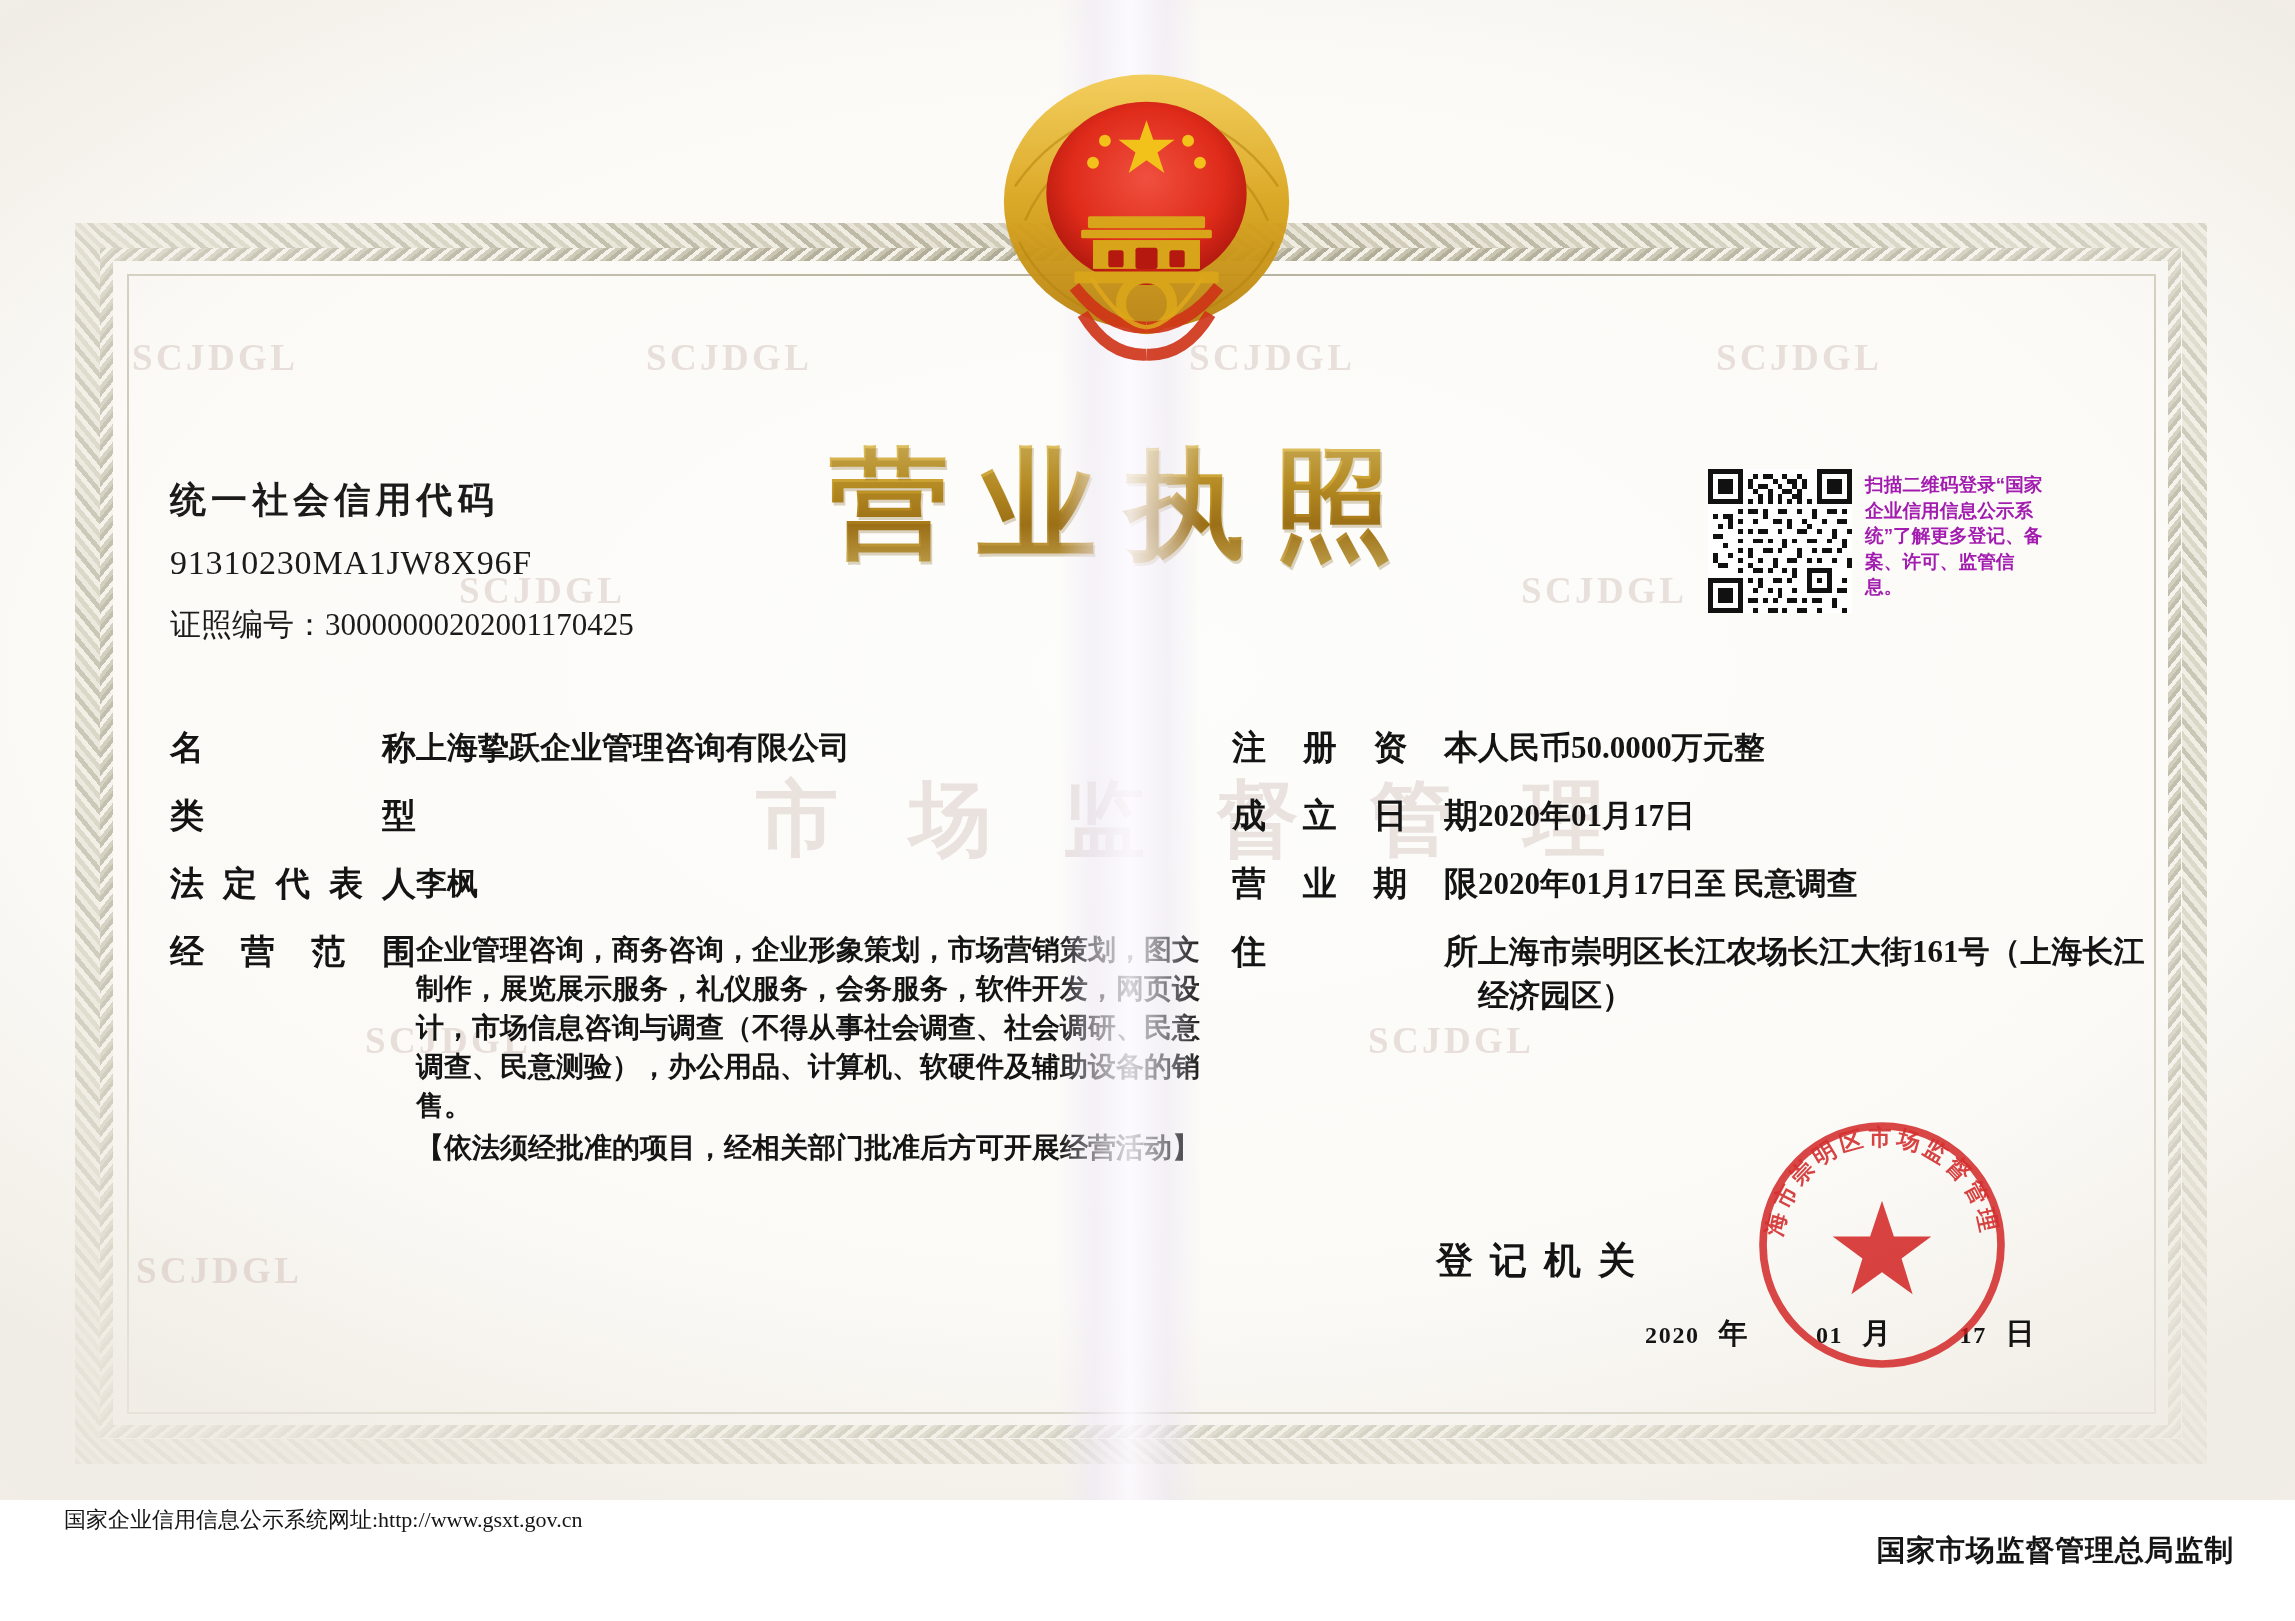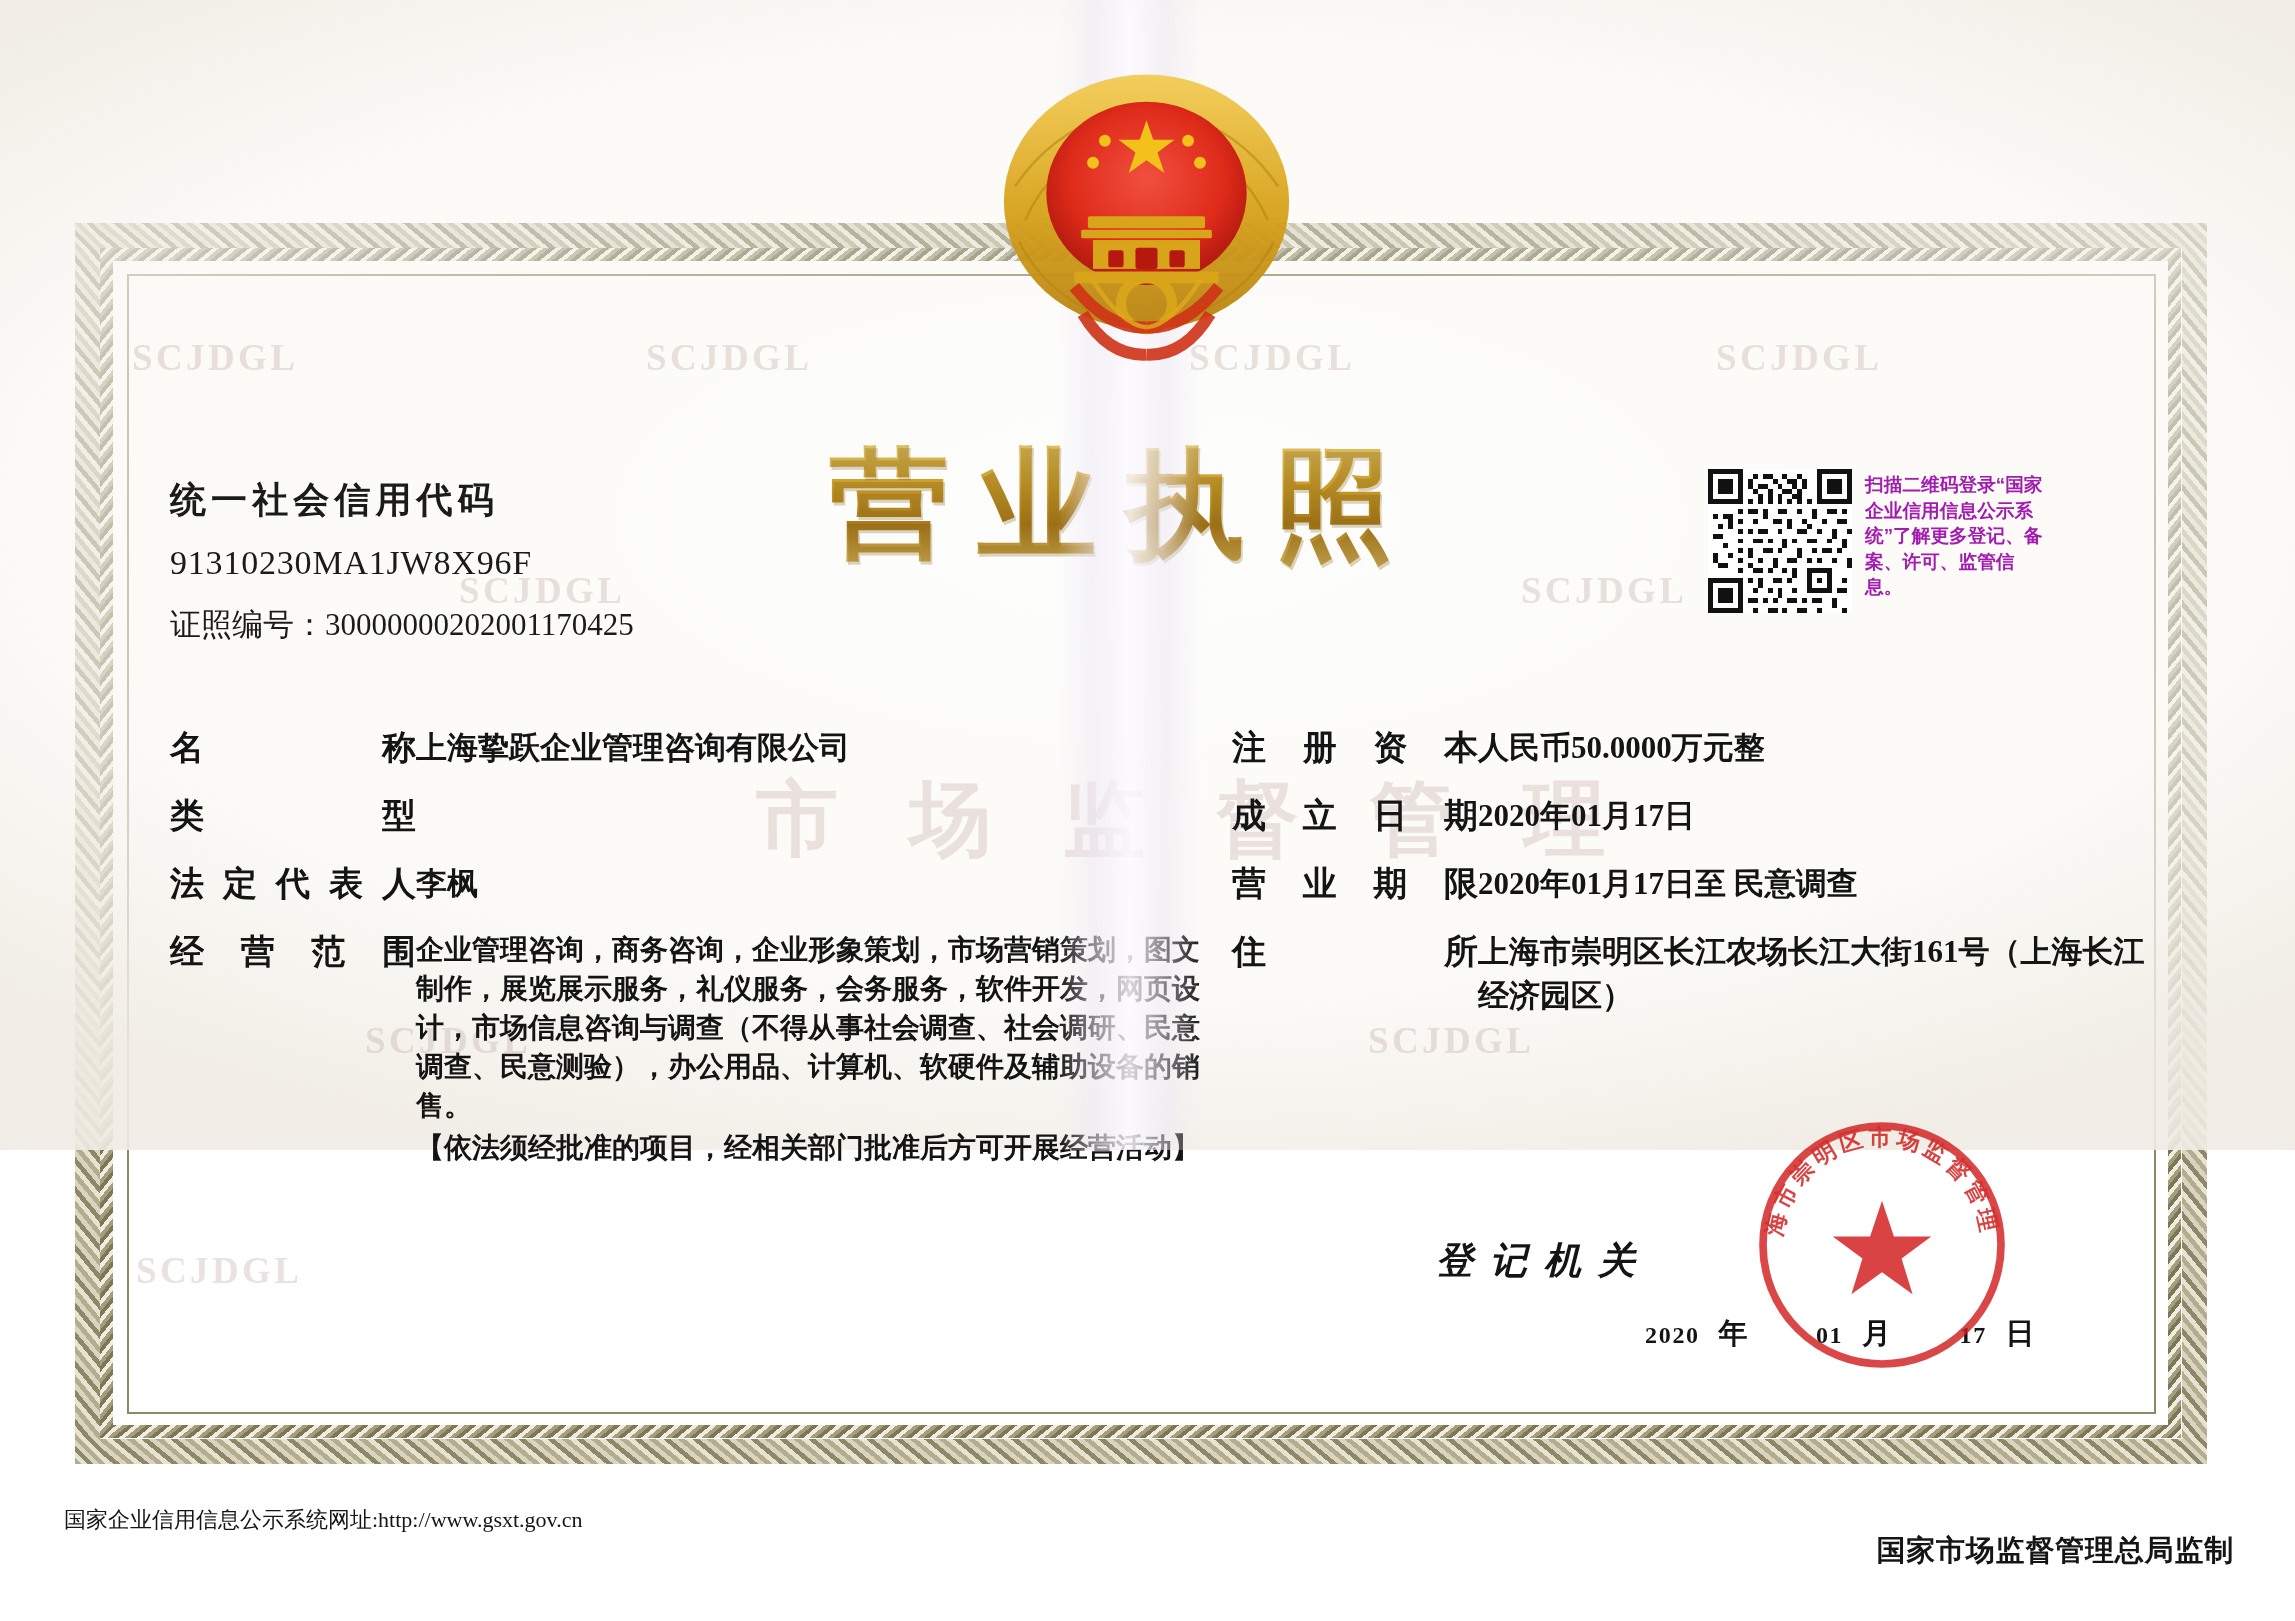--- a/index.html
+++ b/index.html
@@ -13,21 +13,21 @@
     position: relative;
     font-family: "Liberation Serif", serif;
     overflow: hidden;
   }
 
   
   #page {
     position: absolute;
     left: 0; top: 0;
     width: 2295px;
-    height: 1150px;
+    height: 1500px;
     background: #fdfdfb;
     border-radius: 27px;
   }
 
   
   #paper-tone {
     position: absolute;
     inset: 0;
     background:
       radial-gradient(ellipse 70% 60% at 50% 45%, rgba(255,255,255,0) 0%, rgba(250,248,244,0.6) 70%, rgba(240,236,228,0.9) 100%);
@@ -253,21 +253,20 @@
   
   #registry {
     position: absolute;
     left: 1436px;
     top: 1236px;
     font-size: 37px;
     font-weight: 700;
     letter-spacing: 17px;
     color: #141414;
     z-index: 5;
-    font-style: italic;
   }
   #reg-date {
     position: absolute;
     left: 1597px;
     top: 1313px;
     font-size: 34px;
     color: #141414;
     z-index: 5;
     letter-spacing: 1.7px;
     font-weight: 600;

